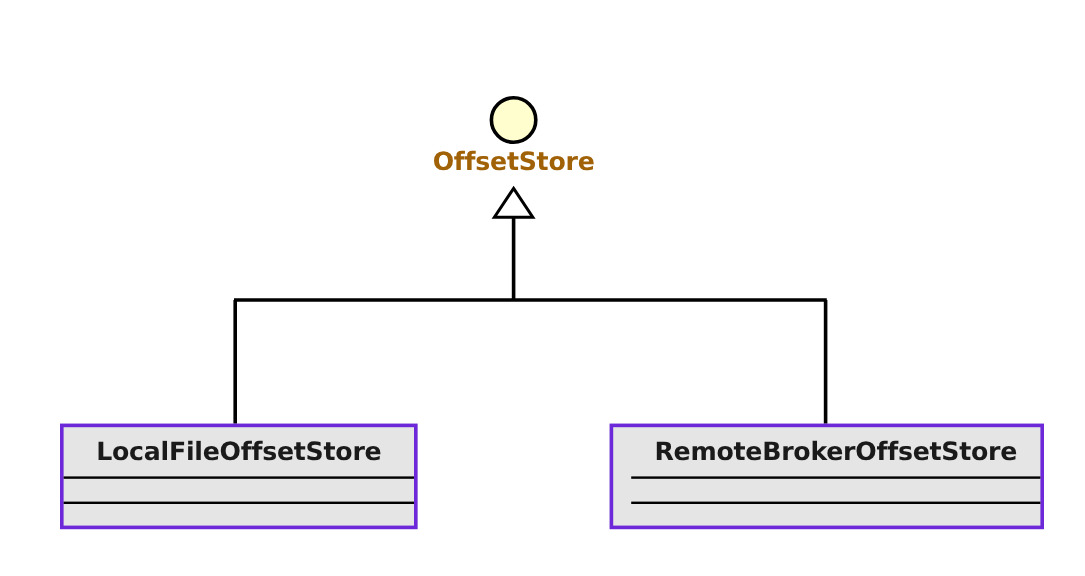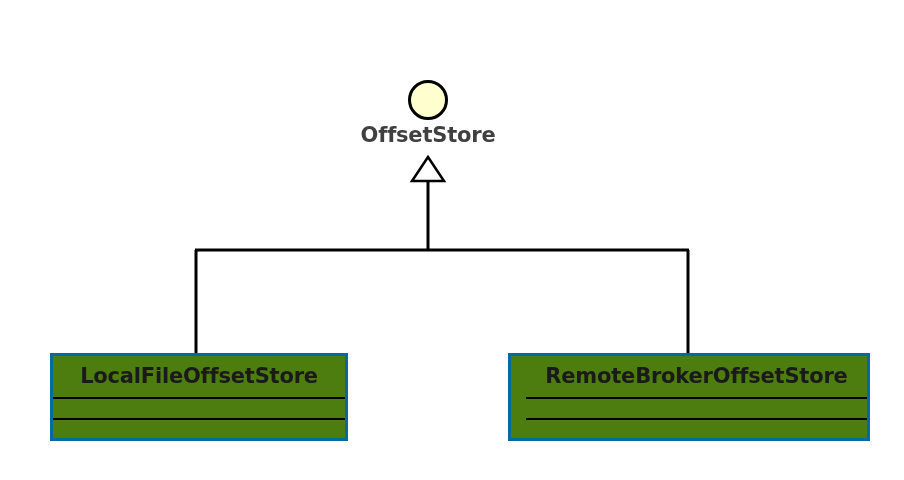--- a/index.html
+++ b/index.html
@@ -41,30 +41,30 @@
     margin: 0 auto;
     border-radius: 50%;
     background: #FEFECE;
     border: 3px solid #000000;
     box-sizing: content-box;
   }
   .interface-label {
     margin-top: 4px;
     font-size: 21px;
     font-weight: bold;
-    color: #404040;
+    color: #a16207;
     letter-spacing: -0.2px;
     line-height: 1.05;
     white-space: nowrap;
   }
   
   .class-node {
     position: absolute;
-    background: #4d7c0f;
-    border: 3px solid #0369a1;
+    background: #e5e5e5;
+    border: 3px solid #6d28d9;
     box-sizing: border-box;
   }
   #class-localfileoffsetstore {
     left: 50px;
     top: 353px;
     width: 298px;
     height: 88px;
   }
   #class-remotebrokeroffsetstore {
     left: 508px;

